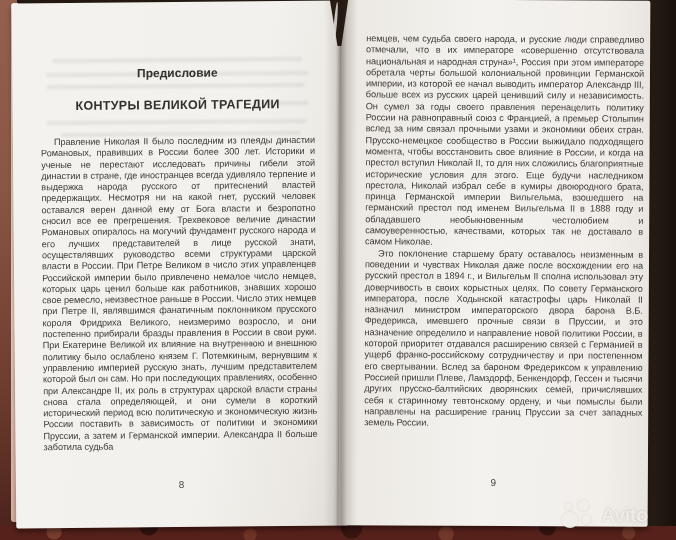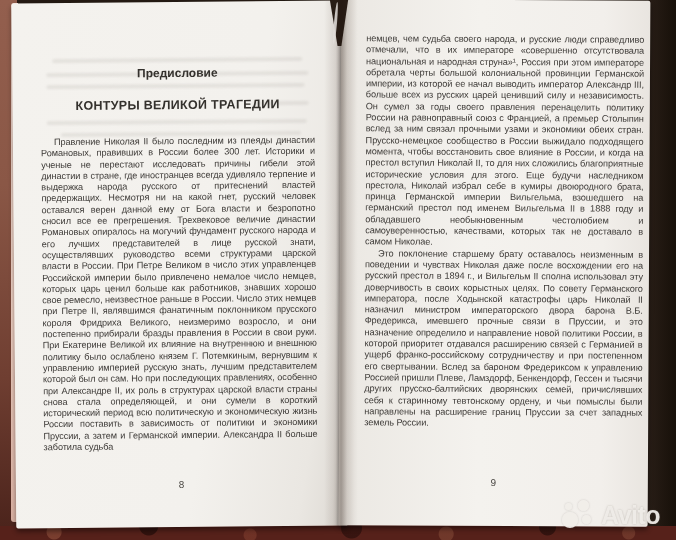--- a/index.html
+++ b/index.html
@@ -114,21 +114,21 @@
     pointer-events: none;
   }
   .wm-logo { position: relative; width: 34px; height: 30px; }
   .wm-c { position: absolute; border-radius: 50%; background: rgba(240,237,233,0.95);
           box-shadow: 0 0 2px rgba(110,100,92,0.3); }
   .wm-c1 { width: 7px;  height: 7px;  left: 3px;  top: 3px;  }
   .wm-c2 { width: 16px; height: 16px; left: 0;    top: 12px; }
   .wm-c3 { width: 11px; height: 11px; left: 16px; top: 0;  }
   .wm-c4 { width: 9px;  height: 9px;  left: 20px; top: 15px; }
   .wm-label {
-    font-size: 25px; font-weight: bold; letter-spacing: -0.5px;
+    font-size: 20px; font-weight: bold; letter-spacing: -0.5px;
     color: rgba(240,237,233,0.95);
     text-shadow: 0 0 2px rgba(110,100,92,0.35);
   }
 </style>
 </head>
 <body>
 
 <div class="stage">
 
   <div class="table-surface"></div>

